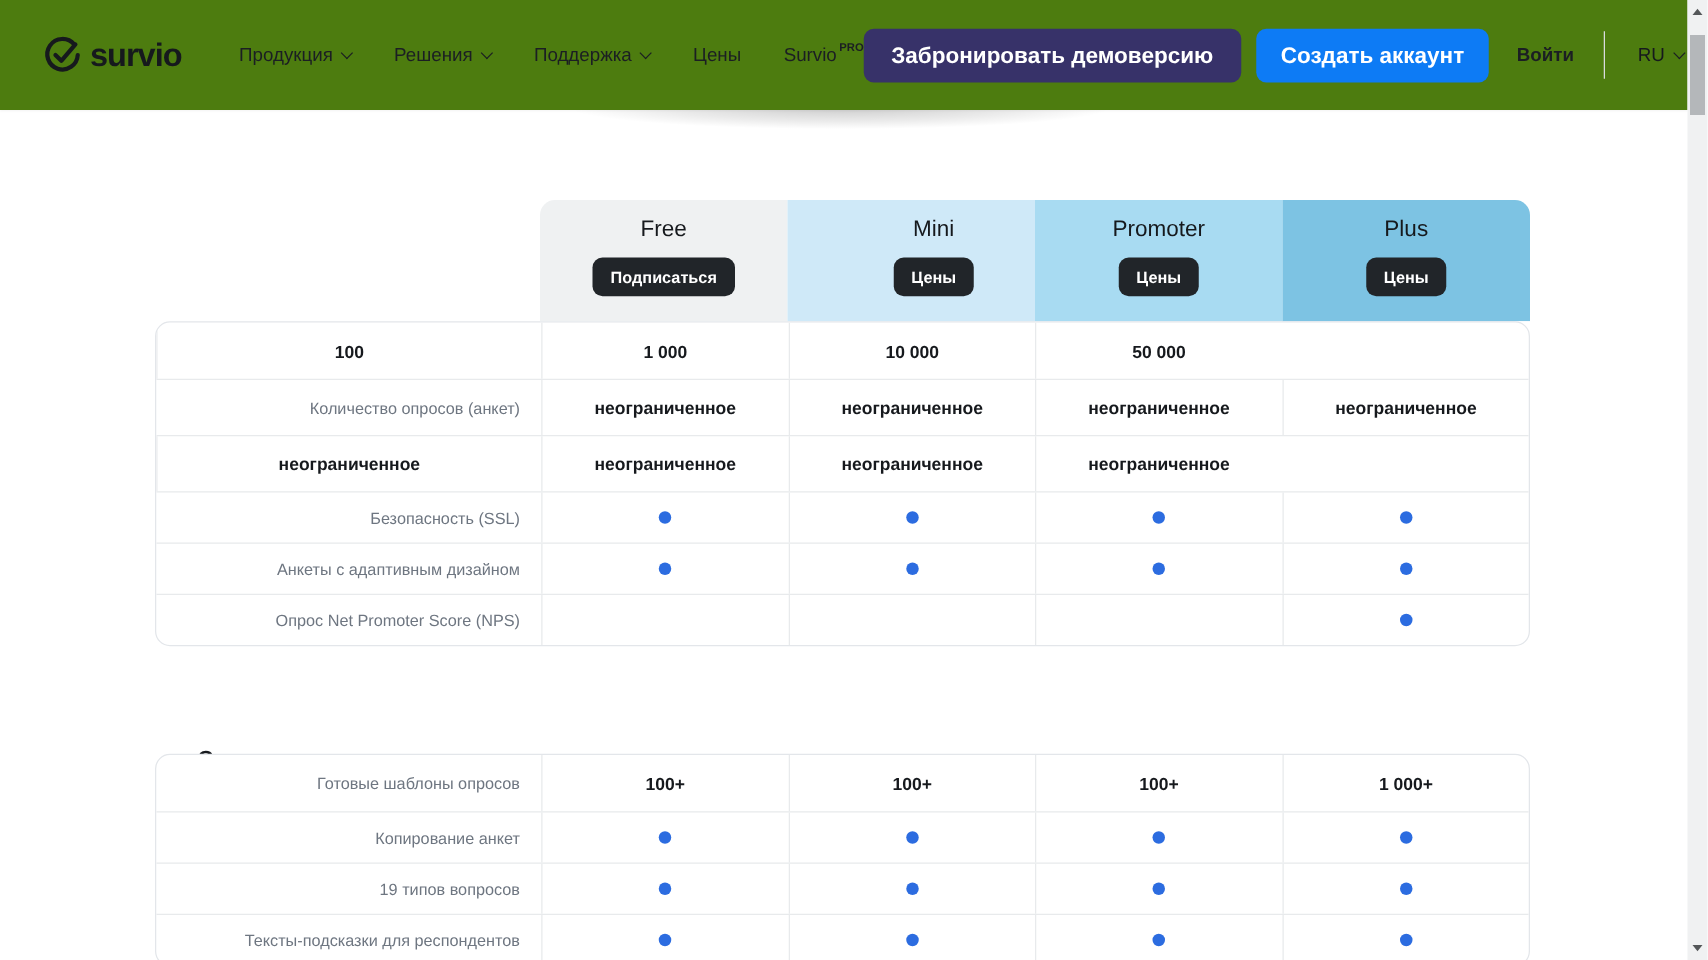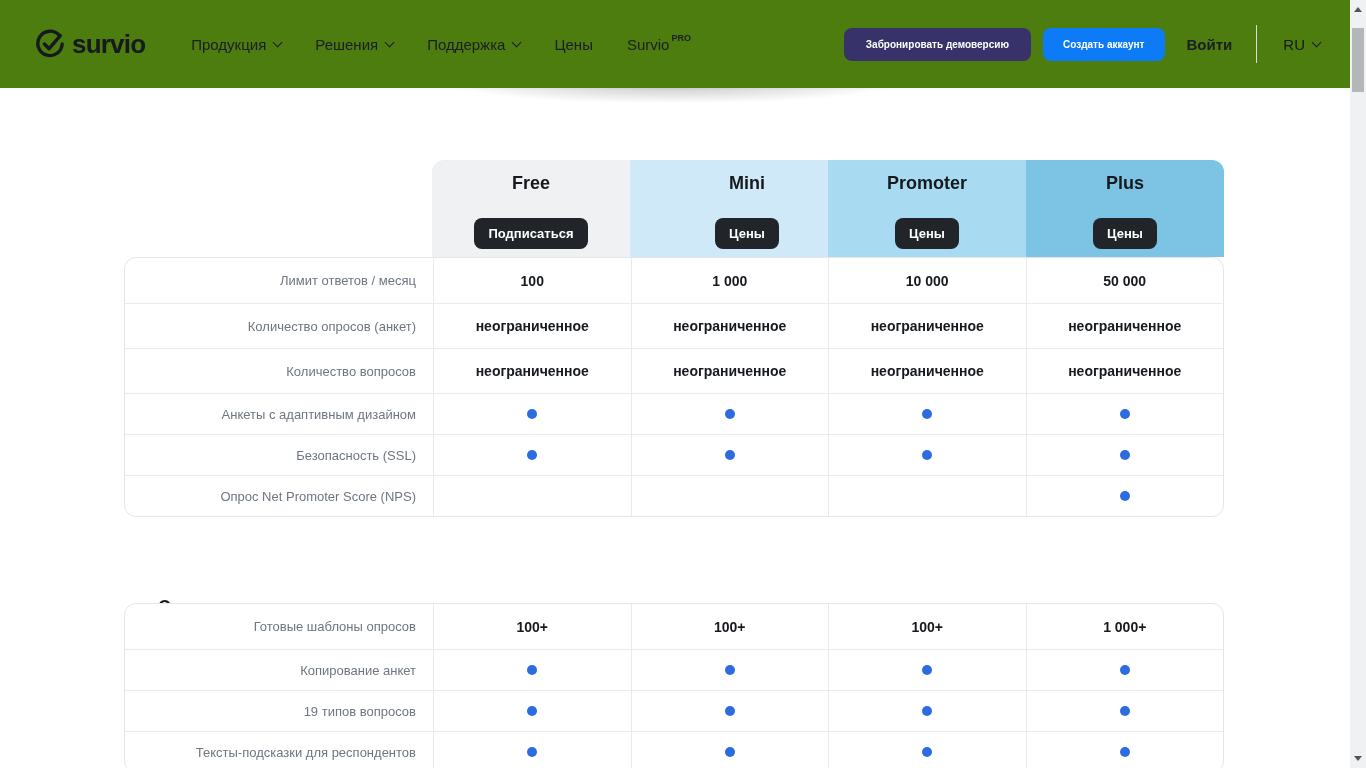--- a/index.html
+++ b/index.html
@@ -11,38 +11,38 @@
     display:flex; align-items:center; padding:0 30px 0 35px; z-index:20;
     box-shadow:0 1px 2px rgba(0,0,0,0.05); }
   .logo { display:flex; align-items:center; gap:7px; cursor:pointer; }
   .logo-text { font-size:26px; font-weight:800; letter-spacing:-0.8px; color:#16191d; }
   .menu { display:flex; align-items:flex-start; gap:34px; margin-left:46px; }
   .menu-item { display:flex; align-items:center; font-size:15px; font-weight:500; color:#1b1e23; cursor:pointer; white-space:nowrap; }
   .chev { width:7px; height:7px; border-right:1.7px solid #1b1e23; border-bottom:1.7px solid #1b1e23;
     transform:rotate(45deg); display:inline-block; margin-left:8px; margin-top:-4px; }
   .sup-badge { font-size:9px; font-weight:700; margin-left:2px; transform:translateY(-6px); display:inline-block; }
   .nav-right { display:flex; align-items:center; margin-left:auto; gap:12px; }
-  .btn { border:none; border-radius:8px; color:#fff; font-family:inherit; font-size:10px;
+  .btn { border:none; border-radius:8px; color:#fff; font-family:inherit; font-size:18px;
     font-weight:700; cursor:pointer; white-space:nowrap; }
   .btn-demo { background:#373269; padding:11px 22px; }
   .btn-signup { background:#0d7bf5; padding:11px 20px; }
   .login { font-size:15px; font-weight:700; color:#1b1e23; margin:0 12px 0 10px; cursor:pointer;text-align:right; }
   .vdivider { width:1px; height:38px; background:#d9dbde; }
   .lang { display:flex; align-items:center; font-size:15px; font-weight:500; margin-left:14px; cursor:pointer; }
 
   
   .card-remnant { position:absolute; left:375px; top:86px; width:595px; height:26px; z-index:5;
     background:radial-gradient(ellipse 52% 95% at 50% 0%, rgba(0,0,0,0.20) 0%, rgba(0,0,0,0.08) 45%, rgba(0,0,0,0) 70%); }
 
   
   .plans-header { position:absolute; left:432px; top:160px; width:792px; height:97px;
     display:grid; grid-template-columns:repeat(4,1fr); border-radius:12px 12px 0 0; overflow:hidden; z-index:3; }
   .plan-col { display:flex; flex-direction:column; align-items:center; padding-top:13px; }
-  .plan-name { font-size:18px; font-weight:700; color:#16191d; }
-  .plan-btn { margin-top:24px; background:#212529; color:#fff; border:none; border-radius:8px;
+  .plan-name { font-size:18px; font-weight:400; color:#16191d; }
+  .plan-btn { margin-top:12px; background:#212529; color:#fff; border:none; border-radius:8px;
     font-family:inherit; font-size:13px; font-weight:700; padding:8px 14px; cursor:pointer; }
 
   .table-body { position:absolute; left:124px; width:1100px; background:#fff;
     border:1px solid #e3e6ea; border-radius:12px; overflow:hidden; }
   #general-table { top:257px; }
   #creation-table { top:603px; }
   .feature-row { display:grid; grid-template-columns:308px repeat(4,1fr); align-items:stretch; height:41px; }
   .feature-row.has-values { height:45px; }
   .feature-row + .feature-row { border-top:1px solid #e8eaec; }
   .feature-label { display:flex; align-items:center; justify-content:flex-end; text-align:right;
@@ -125,21 +125,20 @@
       <button class="plan-btn">Цены</button>
     </div>
     <div class="plan-col" style="background: rgb(125, 195, 227);">
       <span class="plan-name">Plus</span>
       <button class="plan-btn">Цены</button>
     </div>
   </div>
 
 <div class="table-body" id="general-table">
     <div class="feature-row has-values">
-      <div class="feature-label">Лимит ответов / месяц</div>
       <div class="feature-cell">
         <span class="cell-value">100</span>
       </div>
       <div class="feature-cell">
         <span class="cell-value">1 000</span>
       </div>
       <div class="feature-cell">
         <span class="cell-value">10 000</span>
       </div>
       <div class="feature-cell">
@@ -155,51 +154,50 @@
         <span class="cell-value">неограниченное</span>
       </div>
       <div class="feature-cell">
         <span class="cell-value">неограниченное</span>
       </div>
       <div class="feature-cell">
         <span class="cell-value">неограниченное</span>
       </div>
     </div>
     <div class="feature-row has-values">
-      <div class="feature-label">Количество вопросов</div>
-      <div class="feature-cell">
-        <span class="cell-value">неограниченное</span>
-      </div>
-      <div class="feature-cell">
-        <span class="cell-value">неограниченное</span>
-      </div>
-      <div class="feature-cell">
-        <span class="cell-value">неограниченное</span>
-      </div>
-      <div class="feature-cell">
-        <span class="cell-value">неограниченное</span>
+      <div class="feature-cell">
+        <span class="cell-value">неограниченное</span>
+      </div>
+      <div class="feature-cell">
+        <span class="cell-value">неограниченное</span>
+      </div>
+      <div class="feature-cell">
+        <span class="cell-value">неограниченное</span>
+      </div>
+      <div class="feature-cell">
+        <span class="cell-value">неограниченное</span>
+      </div>
+    </div>
+    <div class="feature-row">
+      <div class="feature-label">Безопасность (SSL)</div>
+      <div class="feature-cell">
+        <span class="dot"></span>
+      </div>
+      <div class="feature-cell">
+        <span class="dot"></span>
+      </div>
+      <div class="feature-cell">
+        <span class="dot"></span>
+      </div>
+      <div class="feature-cell">
+        <span class="dot"></span>
       </div>
     </div>
     <div class="feature-row">
       <div class="feature-label">Анкеты с адаптивным дизайном</div>
-      <div class="feature-cell">
-        <span class="dot"></span>
-      </div>
-      <div class="feature-cell">
-        <span class="dot"></span>
-      </div>
-      <div class="feature-cell">
-        <span class="dot"></span>
-      </div>
-      <div class="feature-cell">
-        <span class="dot"></span>
-      </div>
-    </div>
-    <div class="feature-row">
-      <div class="feature-label">Безопасность (SSL)</div>
       <div class="feature-cell">
         <span class="dot"></span>
       </div>
       <div class="feature-cell">
         <span class="dot"></span>
       </div>
       <div class="feature-cell">
         <span class="dot"></span>
       </div>
       <div class="feature-cell">

